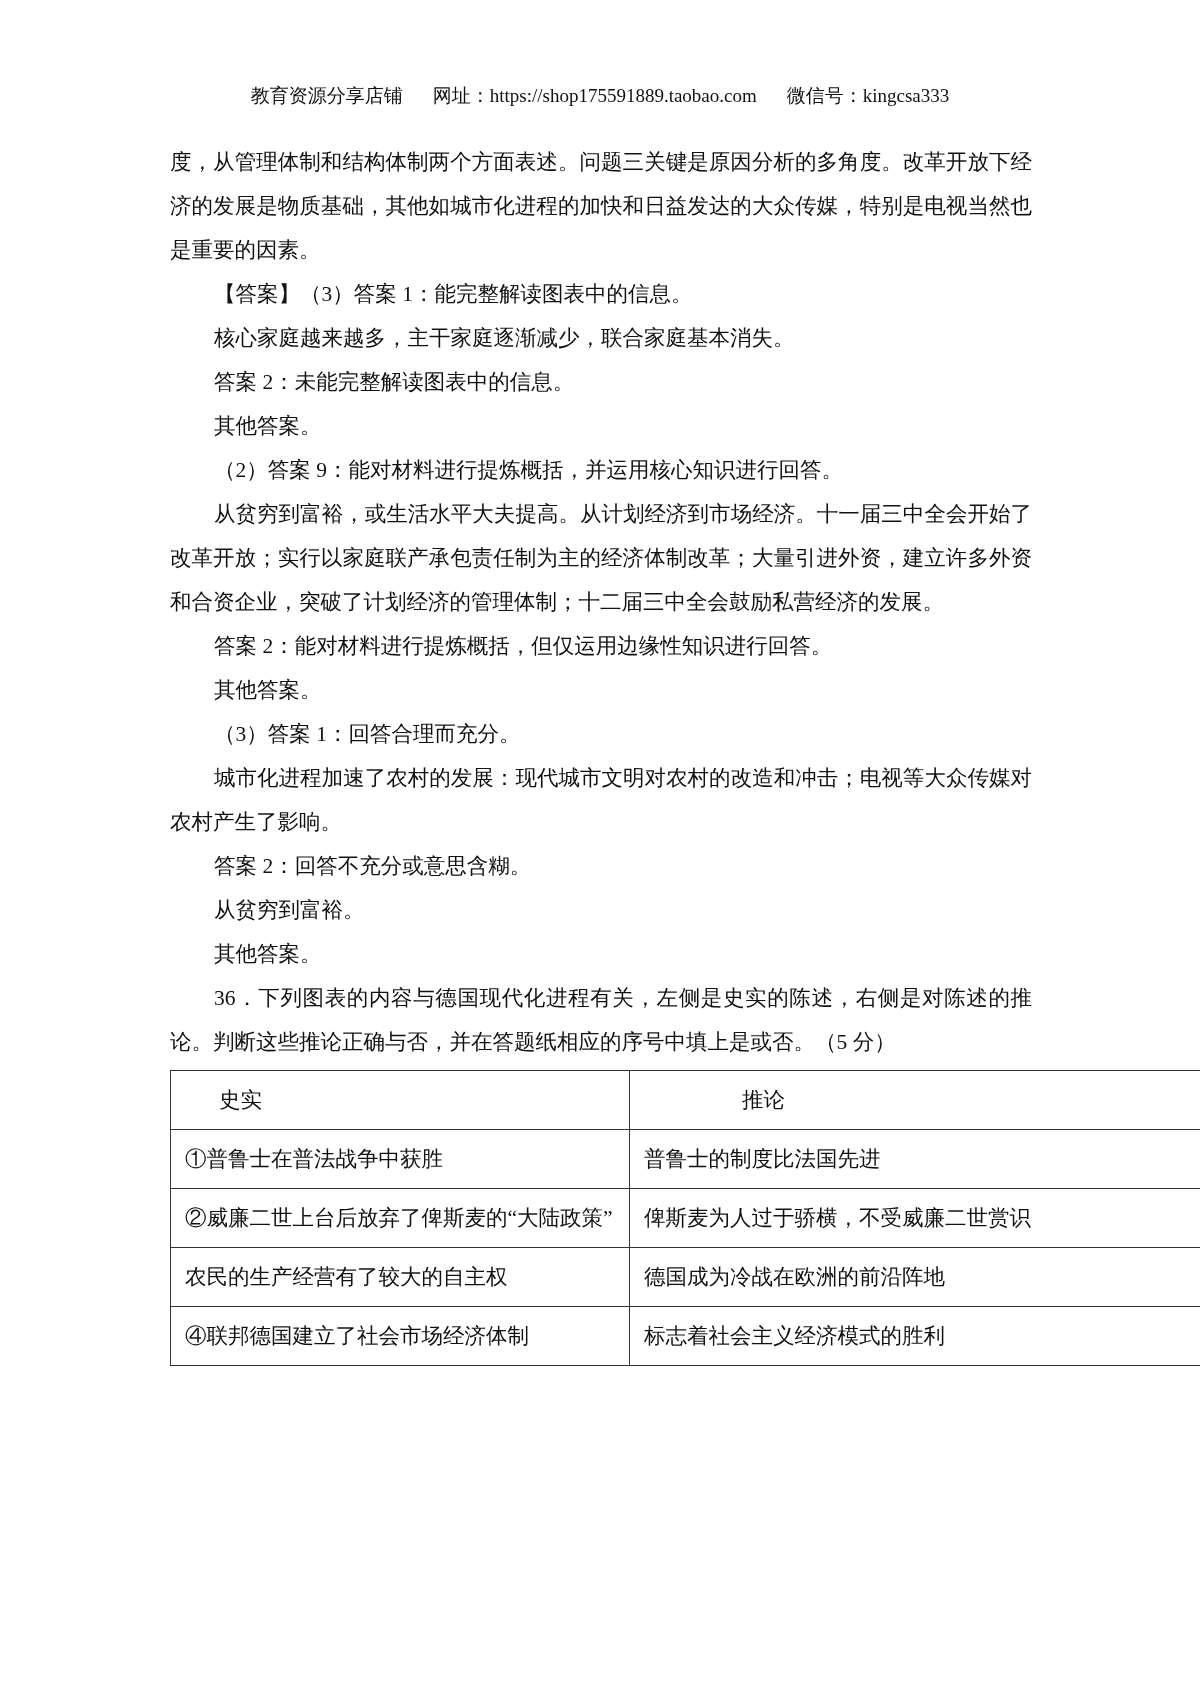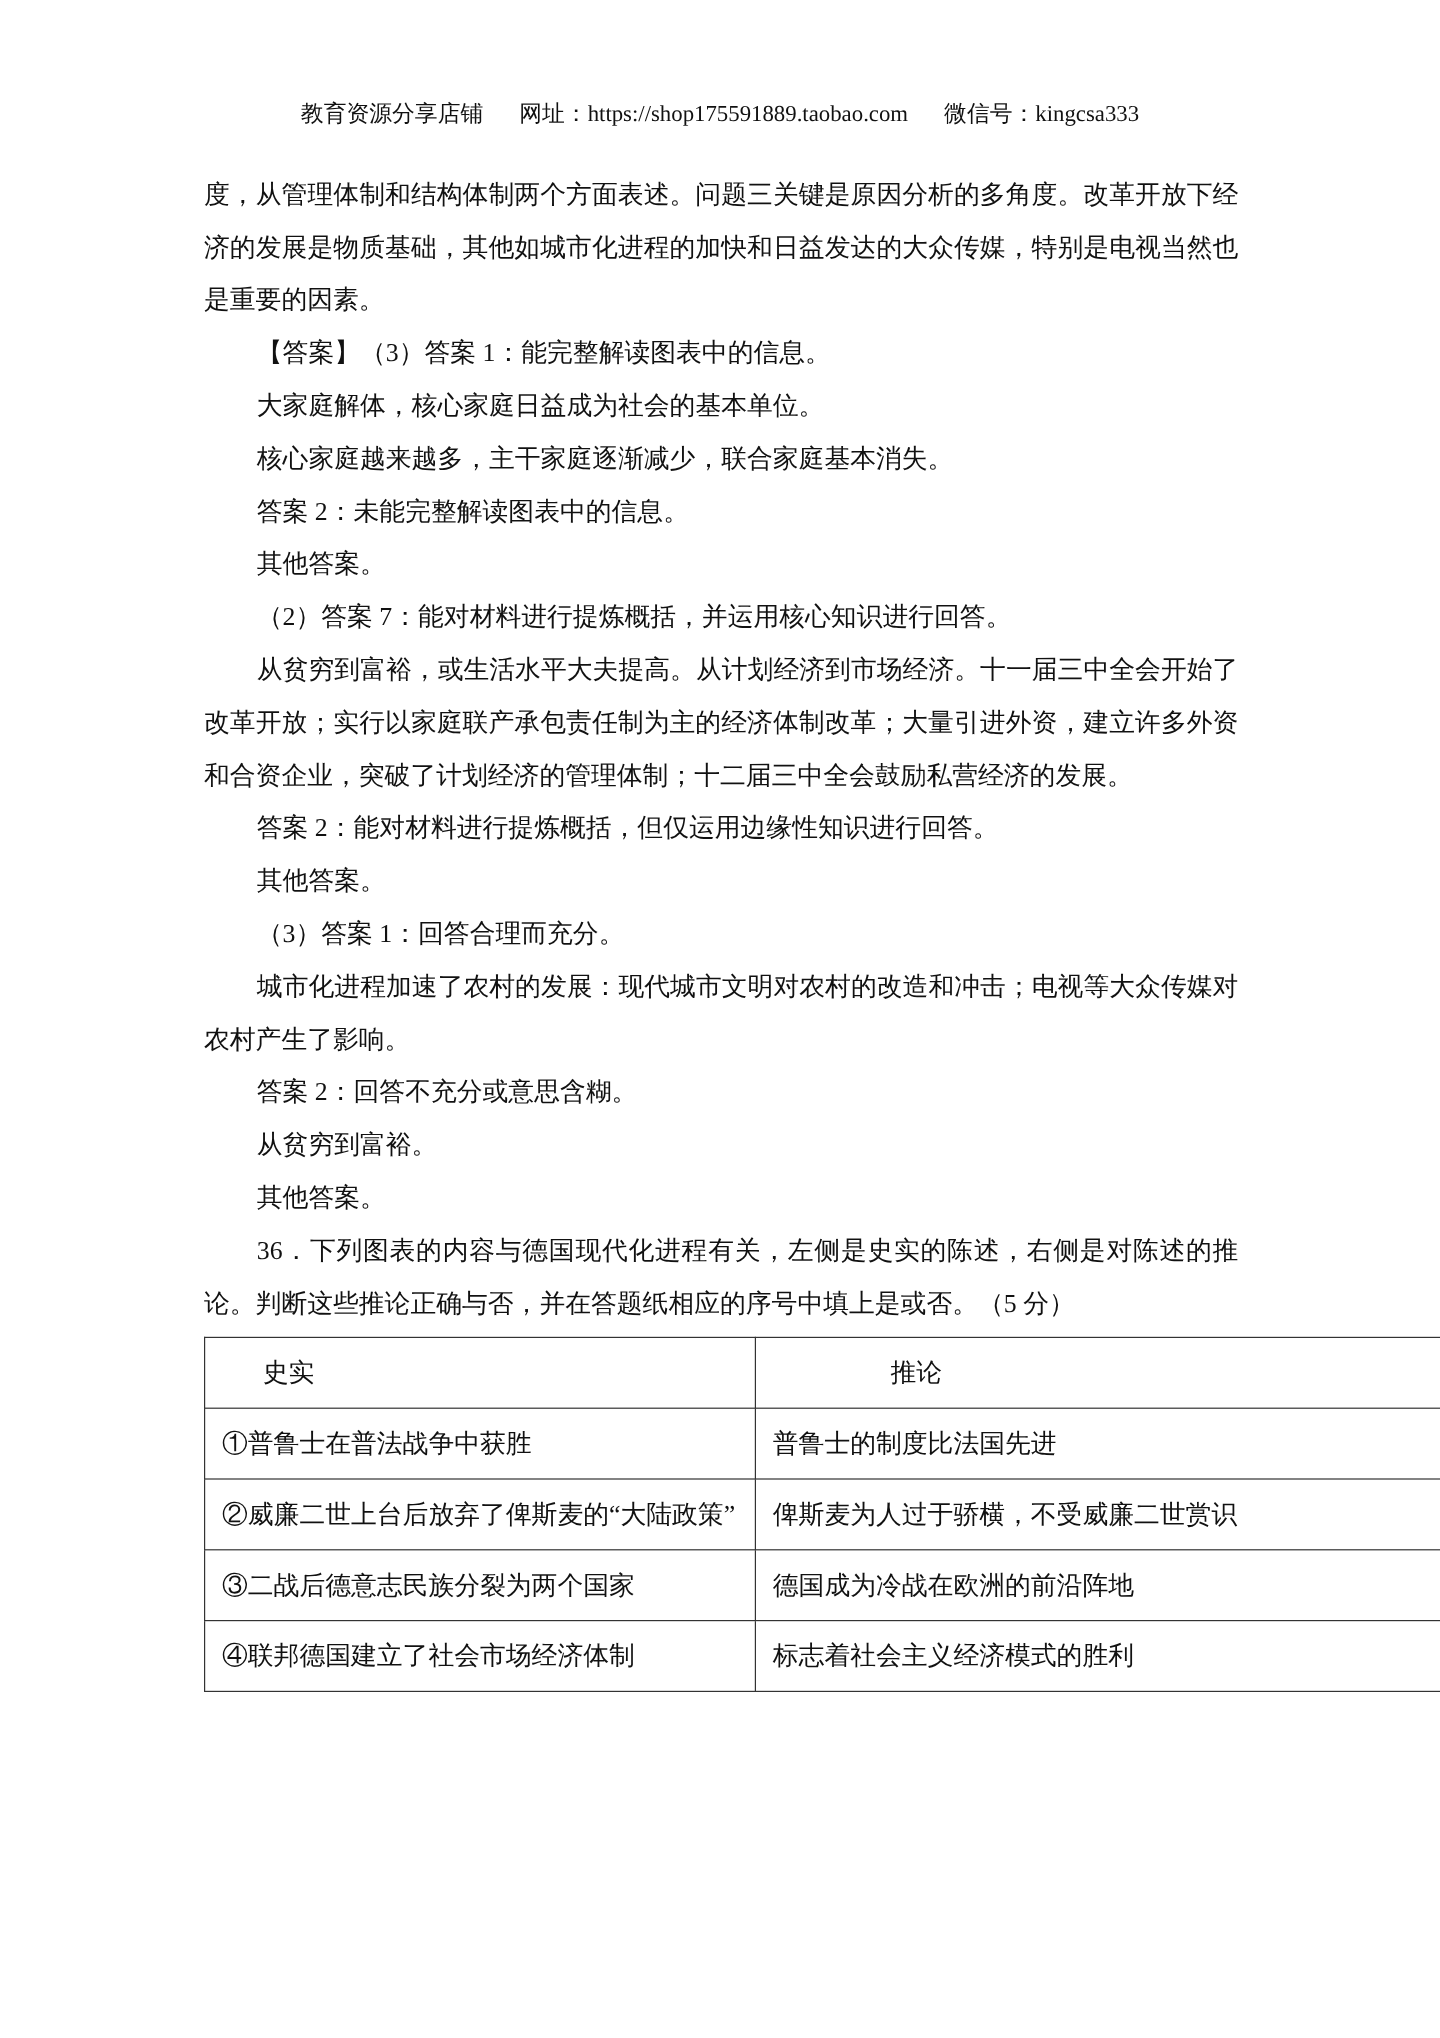--- a/index.html
+++ b/index.html
@@ -66,25 +66,24 @@
 
   <div class="doc-header">
     <span>教育资源分享店铺</span>
     <span>网址：https://shop175591889.taobao.com</span>
     <span>微信号：kingcsa333</span>
   </div>
 
   <div class="content">
     <p class="para no-indent">度，从管理体制和结构体制两个方面表述。问题三关键是原因分析的多角度。改革开放下经济的发展是物质基础，其他如城市化进程的加快和日益发达的大众传媒，特别是电视当然也是重要的因素。</p>
     <p class="para">【答案】（3）答案 1：能完整解读图表中的信息。</p>
-    <p class="para">大家庭解体，核心家庭日益成为社会的基本单位。</p>
     <p class="para">核心家庭越来越多，主干家庭逐渐减少，联合家庭基本消失。</p>
     <p class="para">答案 2：未能完整解读图表中的信息。</p>
     <p class="para">其他答案。</p>
-    <p class="para">（2）答案 7：能对材料进行提炼概括，并运用核心知识进行回答。</p>
+    <p class="para">（2）答案 9：能对材料进行提炼概括，并运用核心知识进行回答。</p>
     <p class="para">从贫穷到富裕，或生活水平大夫提高。从计划经济到市场经济。十一届三中全会开始了改革开放；实行以家庭联产承包责任制为主的经济体制改革；大量引进外资，建立许多外资和合资企业，突破了计划经济的管理体制；十二届三中全会鼓励私营经济的发展。</p>
     <p class="para">答案 2：能对材料进行提炼概括，但仅运用边缘性知识进行回答。</p>
     <p class="para">其他答案。</p>
     <p class="para">（3）答案 1：回答合理而充分。</p>
     <p class="para">城市化进程加速了农村的发展：现代城市文明对农村的改造和冲击；电视等大众传媒对农村产生了影响。</p>
     <p class="para">答案 2：回答不充分或意思含糊。</p>
     <p class="para">从贫穷到富裕。</p>
     <p class="para">其他答案。</p>
     <p class="para">36．下列图表的内容与德国现代化进程有关，左侧是史实的陈述，右侧是对陈述的推论。判断这些推论正确与否，并在答题纸相应的序号中填上是或否。（5 分）</p>
 
@@ -96,21 +95,21 @@
         </tr>
         <tr>
           <td class="c1">①普鲁士在普法战争中获胜</td>
           <td class="c2">普鲁士的制度比法国先进</td>
         </tr>
         <tr>
           <td class="c1">②威廉二世上台后放弃了俾斯麦的“大陆政策”</td>
           <td class="c2">俾斯麦为人过于骄横，不受威廉二世赏识</td>
         </tr>
         <tr>
-          <td class="c1">③二战后德意志民族分裂为两个国家</td>
+          <td class="c1">农民的生产经营有了较大的自主权</td>
           <td class="c2">德国成为冷战在欧洲的前沿阵地</td>
         </tr>
         <tr>
           <td class="c1">④联邦德国建立了社会市场经济体制</td>
           <td class="c2">标志着社会主义经济模式的胜利</td>
         </tr>
       </tbody>
     </table>
   </div>
 

